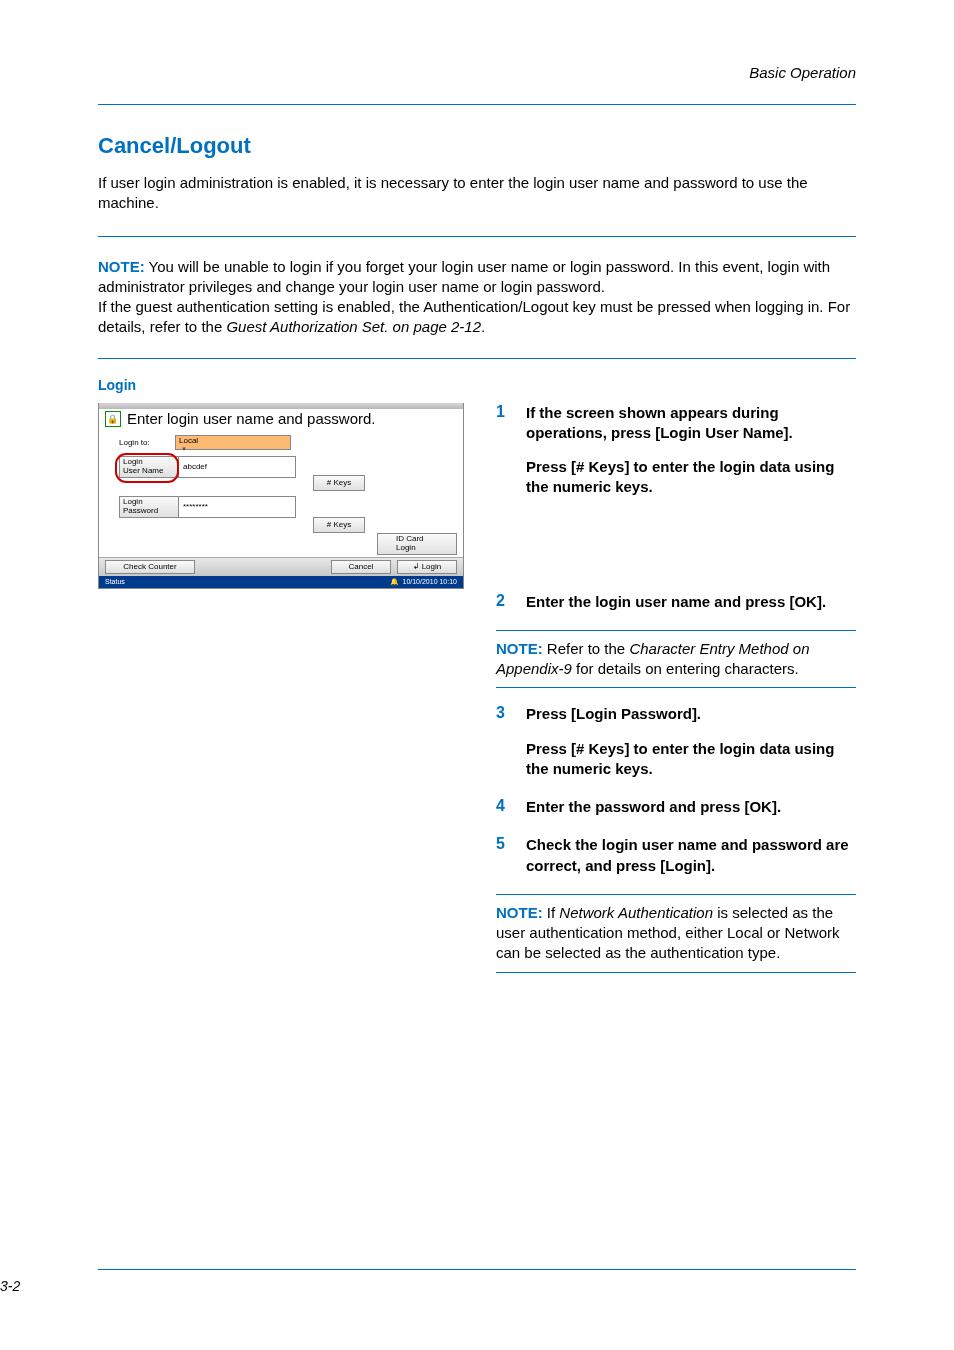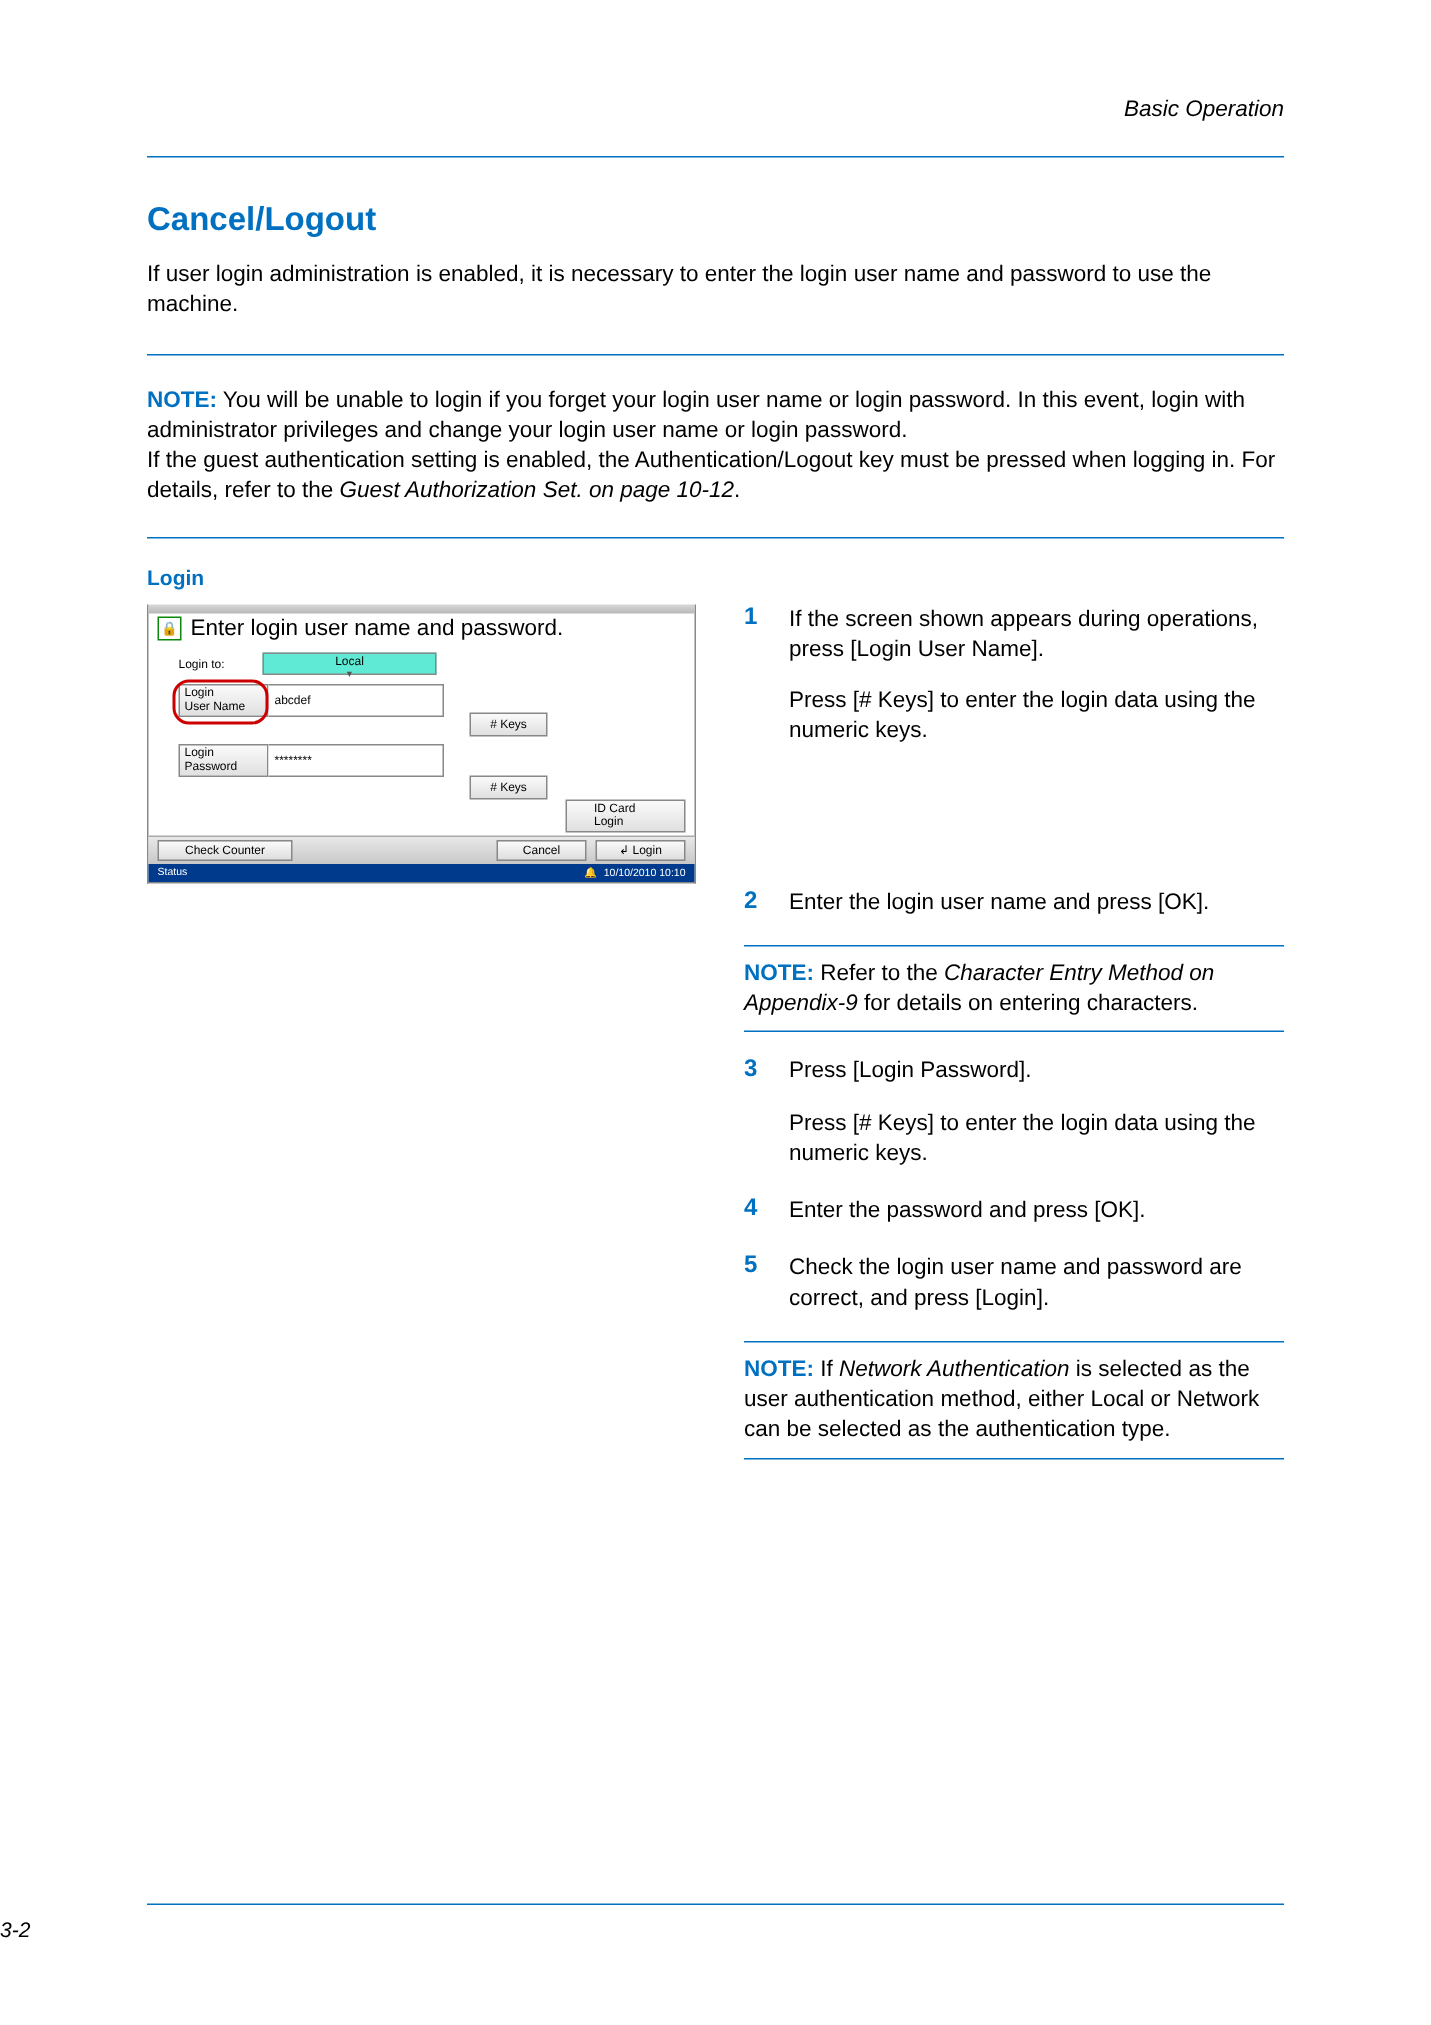--- a/index.html
+++ b/index.html
@@ -70,21 +70,21 @@
 }
 .col-left{ width:364px; flex:0 0 364px; position:relative;}
 .col-right{ flex:1; }
 
 
 .step{ display:flex; margin-bottom:18px; }
 .step-num{
   color:#0070c0; font-weight:bold; font-size:16px;
   width:30px; flex:0 0 30px;
 }
-.step-text{ font-size:15px; line-height:1.35; }
+.step-text{ font-size:15px; line-height:1.35;font-weight:bold; }
 .step-sub{ margin-top:14px; }
 
 .note-box-small{
   border-top:1px solid #0070c0;
   border-bottom:1px solid #0070c0;
   padding:8px 0;
   font-size:15px;
   line-height:1.35;
   margin:6px 0 16px 0;
 }
@@ -144,22 +144,22 @@
 }
 .row{display:flex;align-items:center;}
 .label-login-to{
   width:52px;
   text-align:left;
   padding-right:4px;
 }
 .sel-box{
   width:108px;height:13px;
   border:1px solid #888;
-  background:#5eead4;
-  display:flex;align-items:center;
+  background:#fdba74;
+  display:flex;
   padding:0 3px;
   justify-content:space-between;
   flex-direction:column;
 }
 .chev{font-size:7px;color:#555;width:10px;text-align:center;}
 .tab-btn{
   width:52px;height:20px;
   background:linear-gradient(#fafafa,#e0e0e0);
   border:1px solid #888;
   display:flex;align-items:center;
@@ -232,21 +232,21 @@
     <div class="chapter-title">Basic Operation</div>
   </div>
   <hr class="hr-light">
 
   <div class="h1">Cancel/Logout</div>
 
   <div class="body-text">If user login administration is enabled, it is necessary to enter the login user name and password to use the machine.</div>
 
   <div class="note-box">
     <span class="note-label">NOTE:</span><span> You will be unable to login if you forget your login user name or login password. In this event, login with administrator privileges and change your login user name or login password.</span><br>
-    <span>If the guest authentication setting is enabled, the Authentication/Logout key must be pressed when logging in. For details, refer to the </span><span class="italic">Guest Authorization Set. on page 10-12</span><span>.</span>
+    <span>If the guest authentication setting is enabled, the Authentication/Logout key must be pressed when logging in. For details, refer to the </span><span class="italic">Guest Authorization Set. on page 2-12</span><span>.</span>
   </div>
 
   <div class="h3">Login</div>
 
   <div class="columns">
 
     <div class="col-left">
       <div class="panel">
         <div class="panel-topstripe"></div>
         <div class="panel-header">

